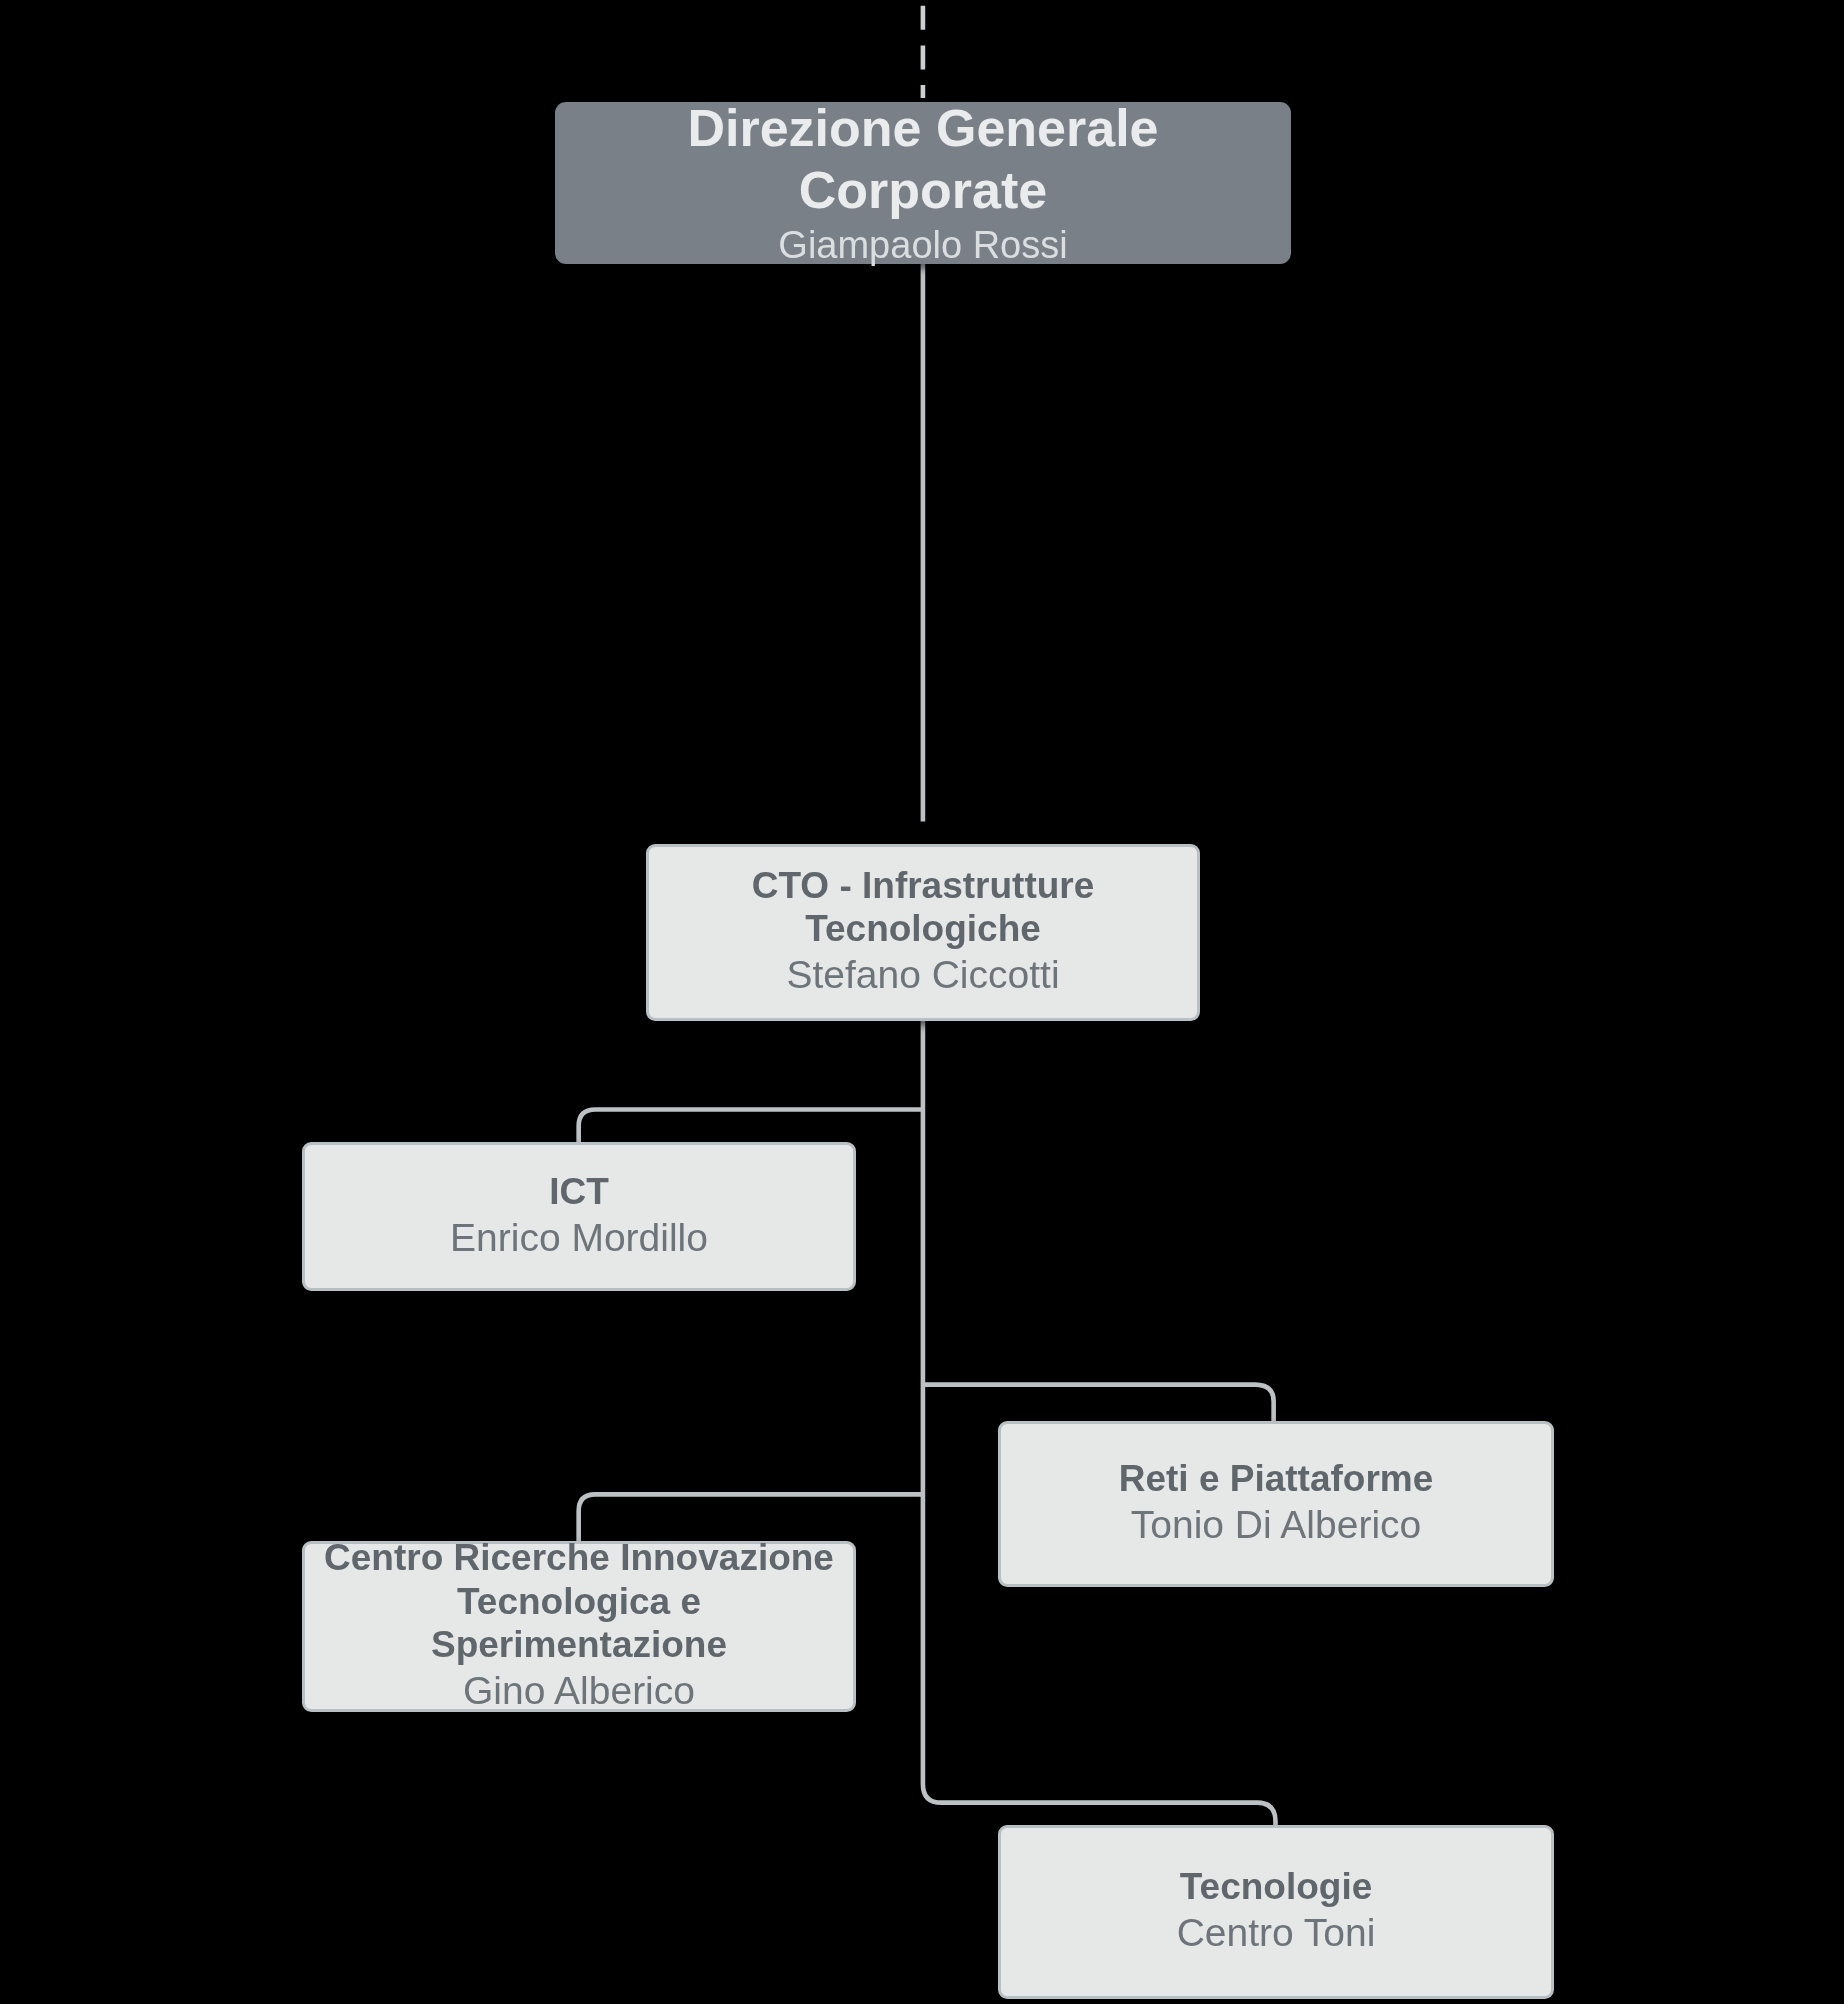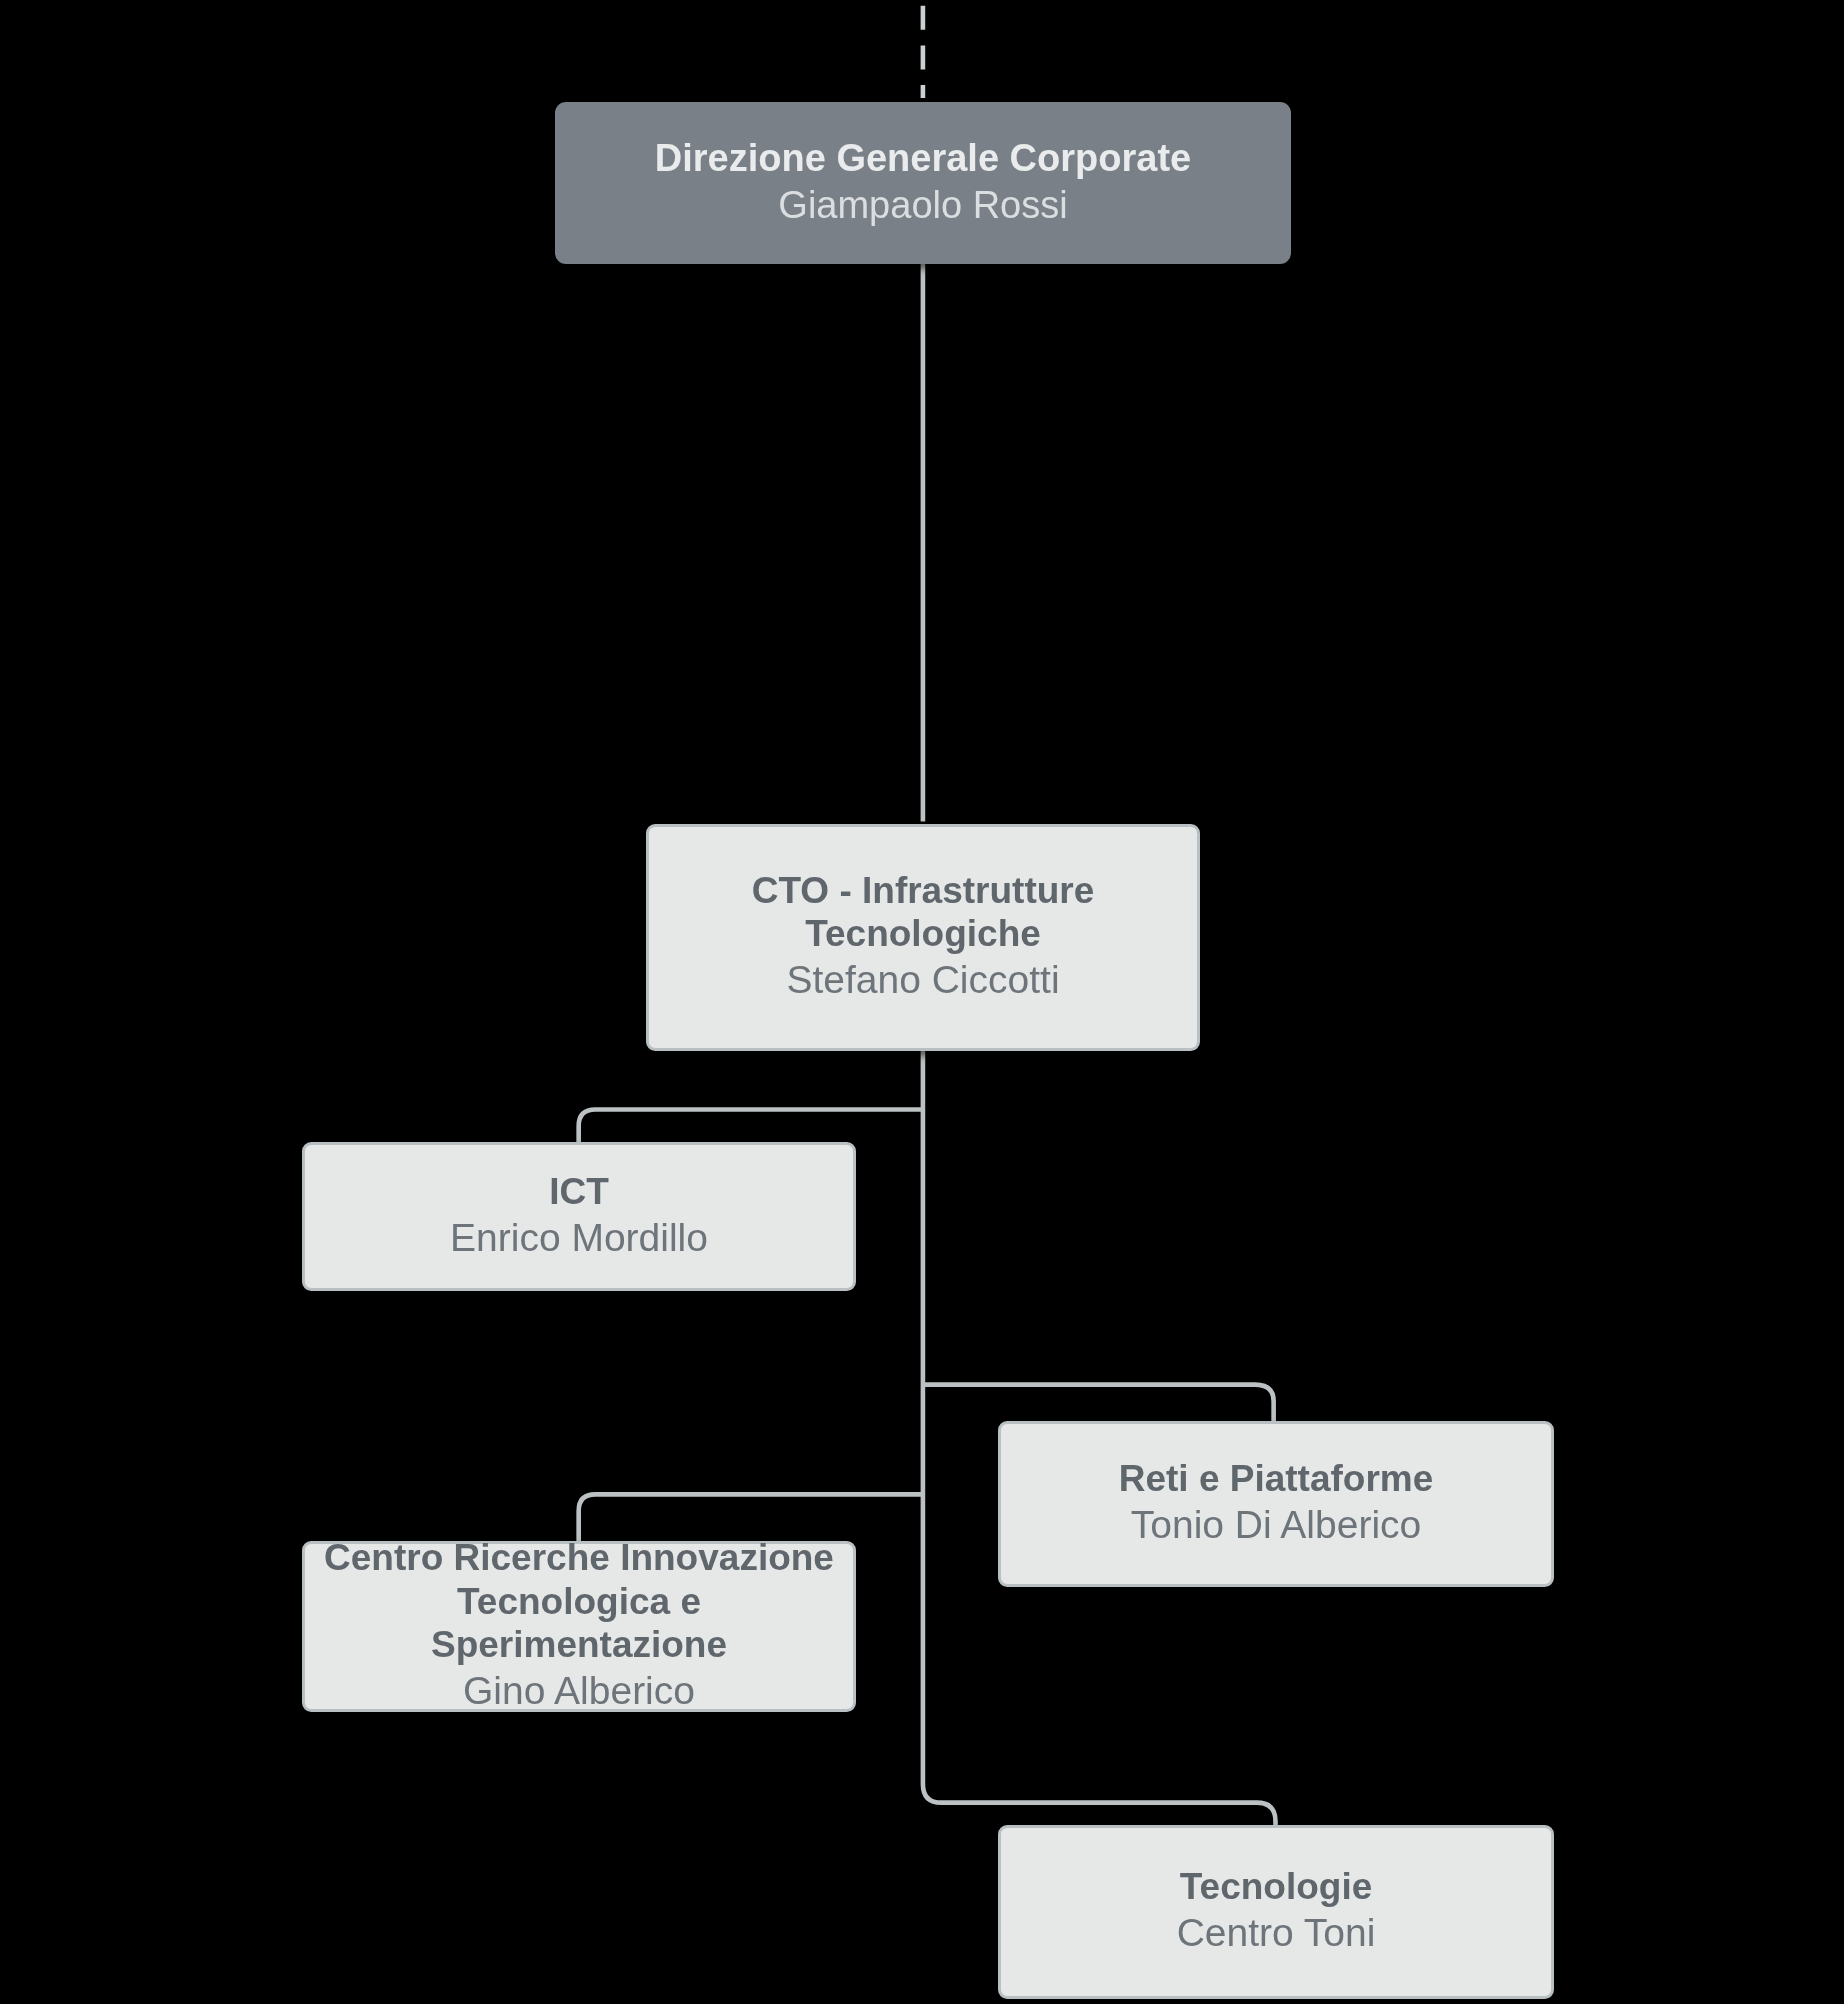--- a/index.html
+++ b/index.html
@@ -61,32 +61,32 @@
     line-height: 1.17;
     color: var(--child-title-text, #5f676d);
   }
   .node__name {
     font-weight: normal;
     font-size: 39px;
     line-height: 1.3;
     color: var(--child-name-text, #6d757b);
   }
   .node--root .node__title {
-    font-size: 38px;
+    font-size: 52px;
     line-height: 1.2;
     color: var(--root-title-text, #e9ebec);
   }
   .node--root .node__name {
     font-size: 38px;
     line-height: 1.25;
     color: var(--root-name-text, #dbdee0);
   }
   
   .pos-root    { left: 555px;  top: 102px;  width: 736px; height: 162px; }
-  .pos-cto     { left: 646px;  top: 824px;  width: 554px; height: 227px; }
+  .pos-cto     { left: 646px;  top: 844px;  width: 554px; height: 177px; }
   .pos-ict     { left: 302px;  top: 1142px; width: 554px; height: 149px; }
   .pos-reti    { left: 998px; top: 1421px; width: 556px; height: 166px; }
   .pos-centro  { left: 302px;  top: 1541px; width: 554px; height: 171px; }
   .pos-tec     { left: 998px; top: 1825px; width: 556px; height: 174px; }
 </style>
 </head>
 <body style="background: rgb(0, 0, 0);">
 
 <div class="stage">
 

